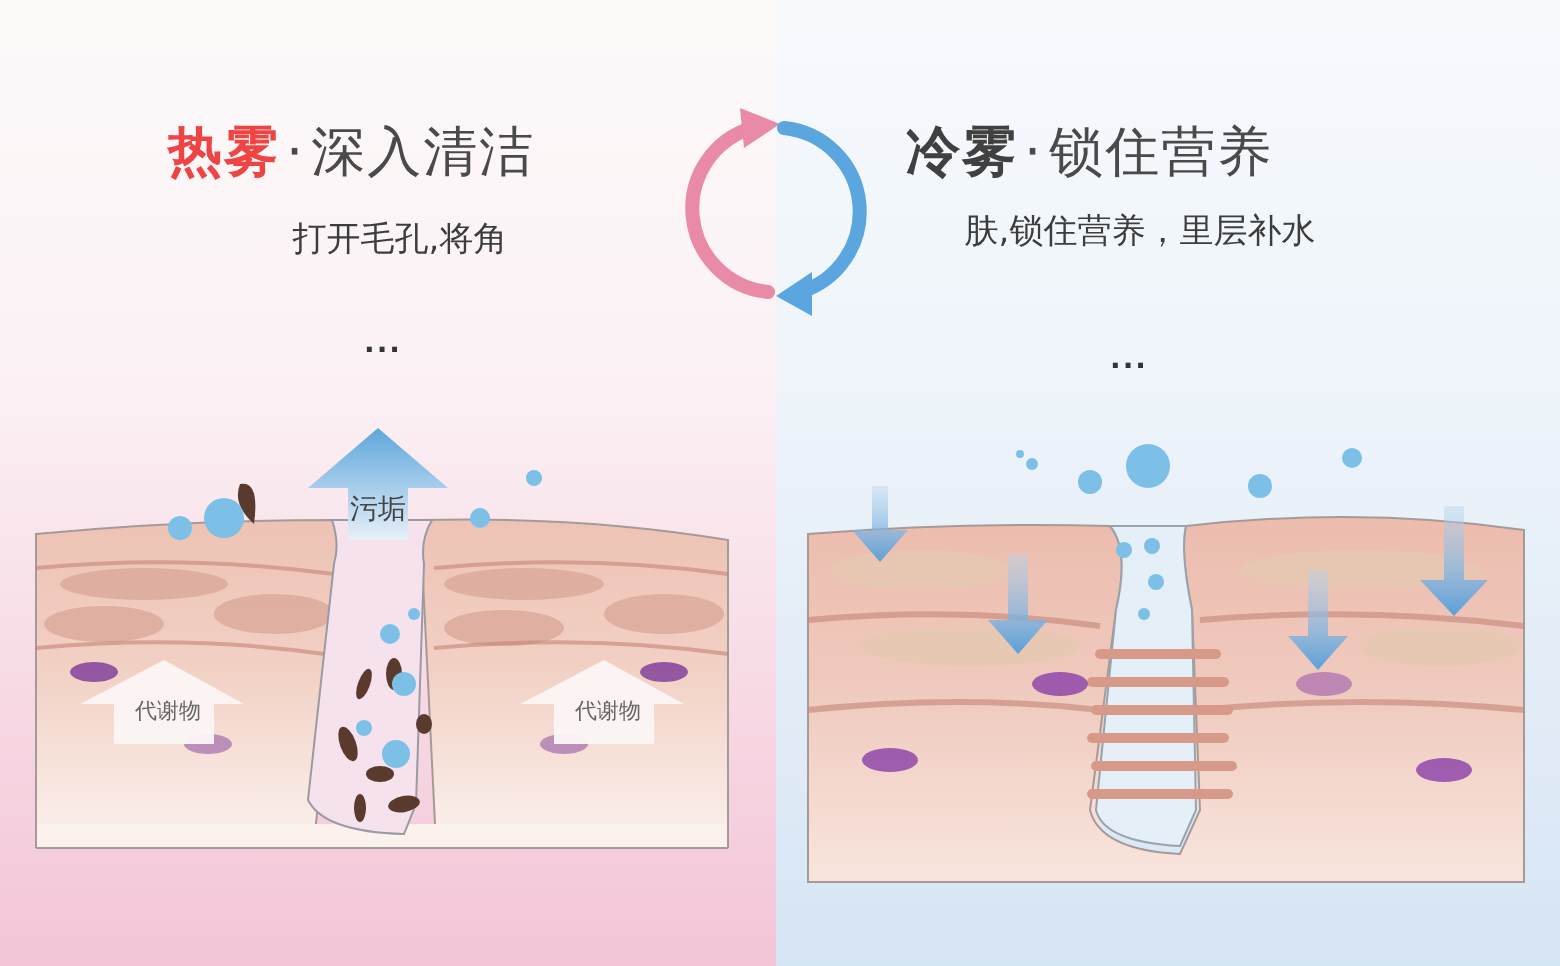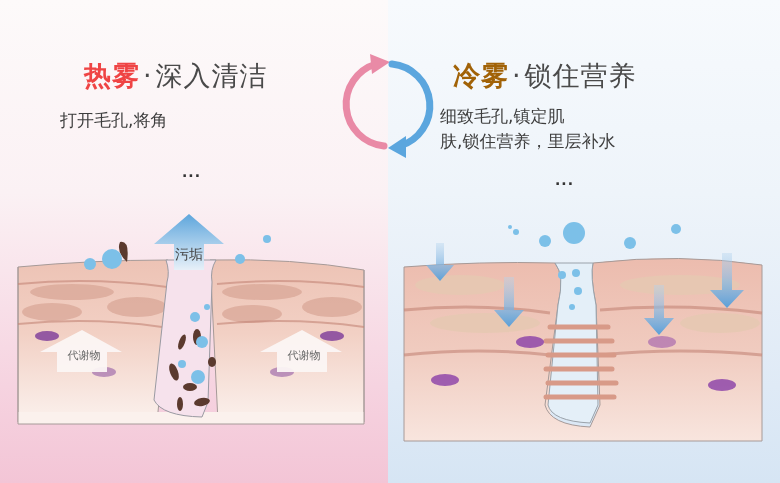--- a/index.html
+++ b/index.html
@@ -7,26 +7,26 @@
   body { position: relative; font-family: "DejaVu Sans", sans-serif; background: #fff; }
 
   .panel { position: absolute; top: 0; height: 483px; }
   .panel-left { left: 0; width: 388px;
     background: linear-gradient(180deg, #fdfafa 0%, #fbf1f4 40%, #f6d3e0 80%, #f3c5d6 100%); }
   .panel-right { left: 388px; width: 392px;
     background: linear-gradient(180deg, #f7fafd 0%, #eef4fa 40%, #dfeaf6 80%, #d6e5f4 100%); }
 
   .title { position: absolute; top: 58px; font-size: 27px; letter-spacing: 1px; white-space: nowrap; color: #4a4a4a; }
   .title .accent-hot { color: #ef4444; font-weight: bold; }
-  .title .accent-cold { color: #a16207; font-weight: bold; }
+  .title .accent-cold { color: #404040; font-weight: bold; }
   .title .dot { color: #4a4a4a; margin: 0 3px; }
   .title-left { left: 84px; }
   .title-right { left: 453px; }
 
-  .desc { position: absolute; font-size: 17px; color: #3d3d3d; line-height: 25px; white-space: nowrap; }
+  .desc { position: absolute; font-size: 17px; color: #3d3d3d; line-height: 25px; text-align: center; white-space: nowrap; }
   .desc-left { left: 60px; width: 280px; top: 108px; }
   .desc-right { left: 440px; width: 260px; top: 104px; }
 
   .ellipsis { position: absolute; font-size: 14px; color: #333; font-weight: bold; letter-spacing: 1px; }
   .ellipsis-left { left: 182px; top: 164px; }
   .ellipsis-right { left: 555px; top: 172px; }
 
   .cycle { position: absolute; left: 326px; top: 48px; width: 128px; height: 118px; }
 
   .skin { position: absolute; }
@@ -44,21 +44,20 @@
   <span class="accent-hot">热雾</span><span class="dot">·</span><span>深入清洁</span>
 </div>
 <div class="title title-right">
   <span class="accent-cold">冷雾</span><span class="dot">·</span><span>锁住营养</span>
 </div>
 
 <div class="desc desc-left">
   <div>打开毛孔,将角</div>
 </div>
 <div class="desc desc-right">
-  <div>细致毛孔,镇定肌</div>
   <div>肤,锁住营养，里层补水</div>
 </div>
 
 <div class="ellipsis ellipsis-left">...</div>
 <div class="ellipsis ellipsis-right">...</div>
 
 <svg class="cycle" viewBox="0 0 128 118">
   <path d="M58 98 A42 42 0 0 1 50 16" fill="none" stroke="#e98aa6" stroke-width="7" stroke-linecap="round"></path>
   <polygon points="44,6 64,14 46,26" fill="#e98aa6"></polygon>
   <path d="M66 16 A42 42 0 0 1 74 98" fill="none" stroke="#5ba6de" stroke-width="7" stroke-linecap="round"></path>

